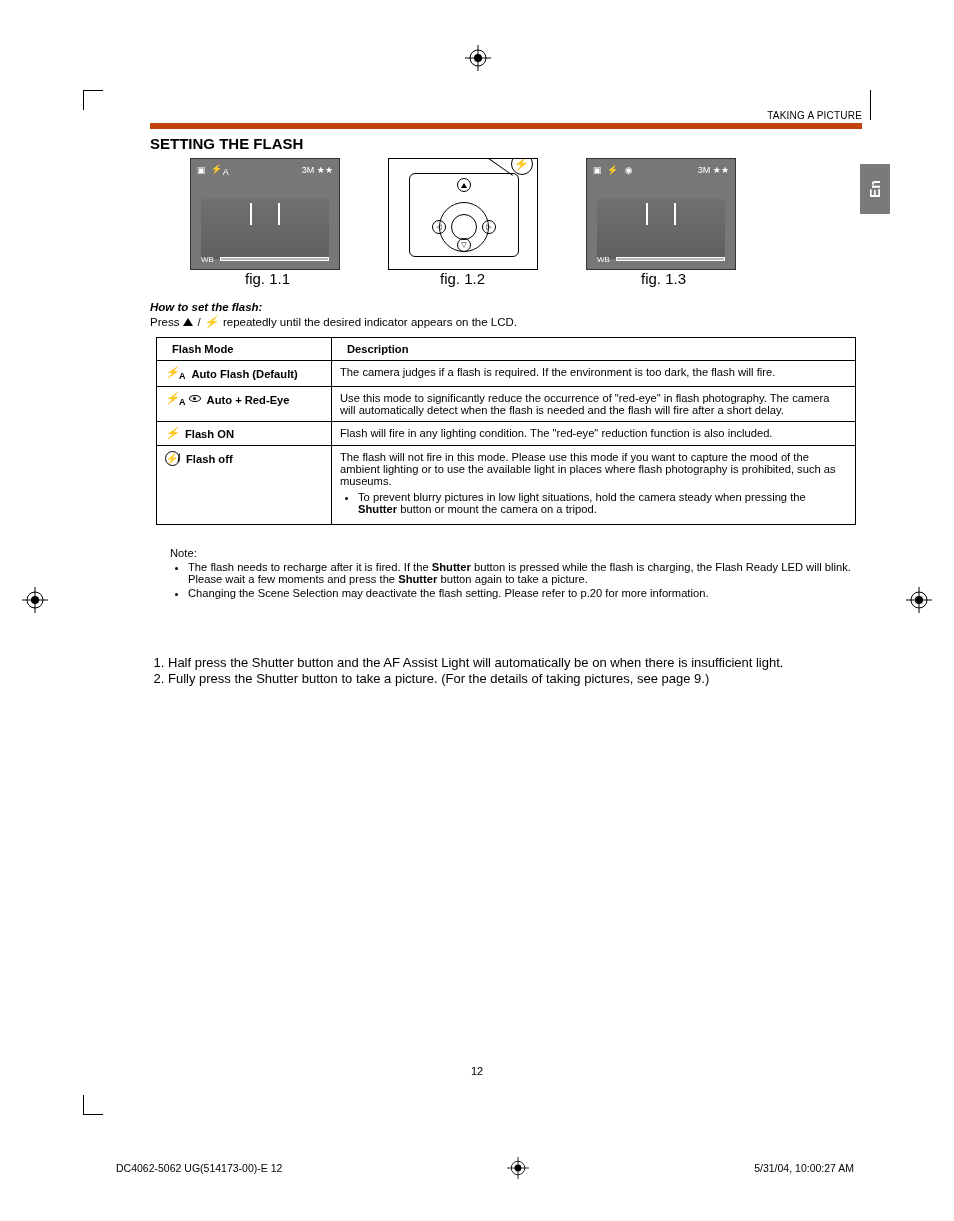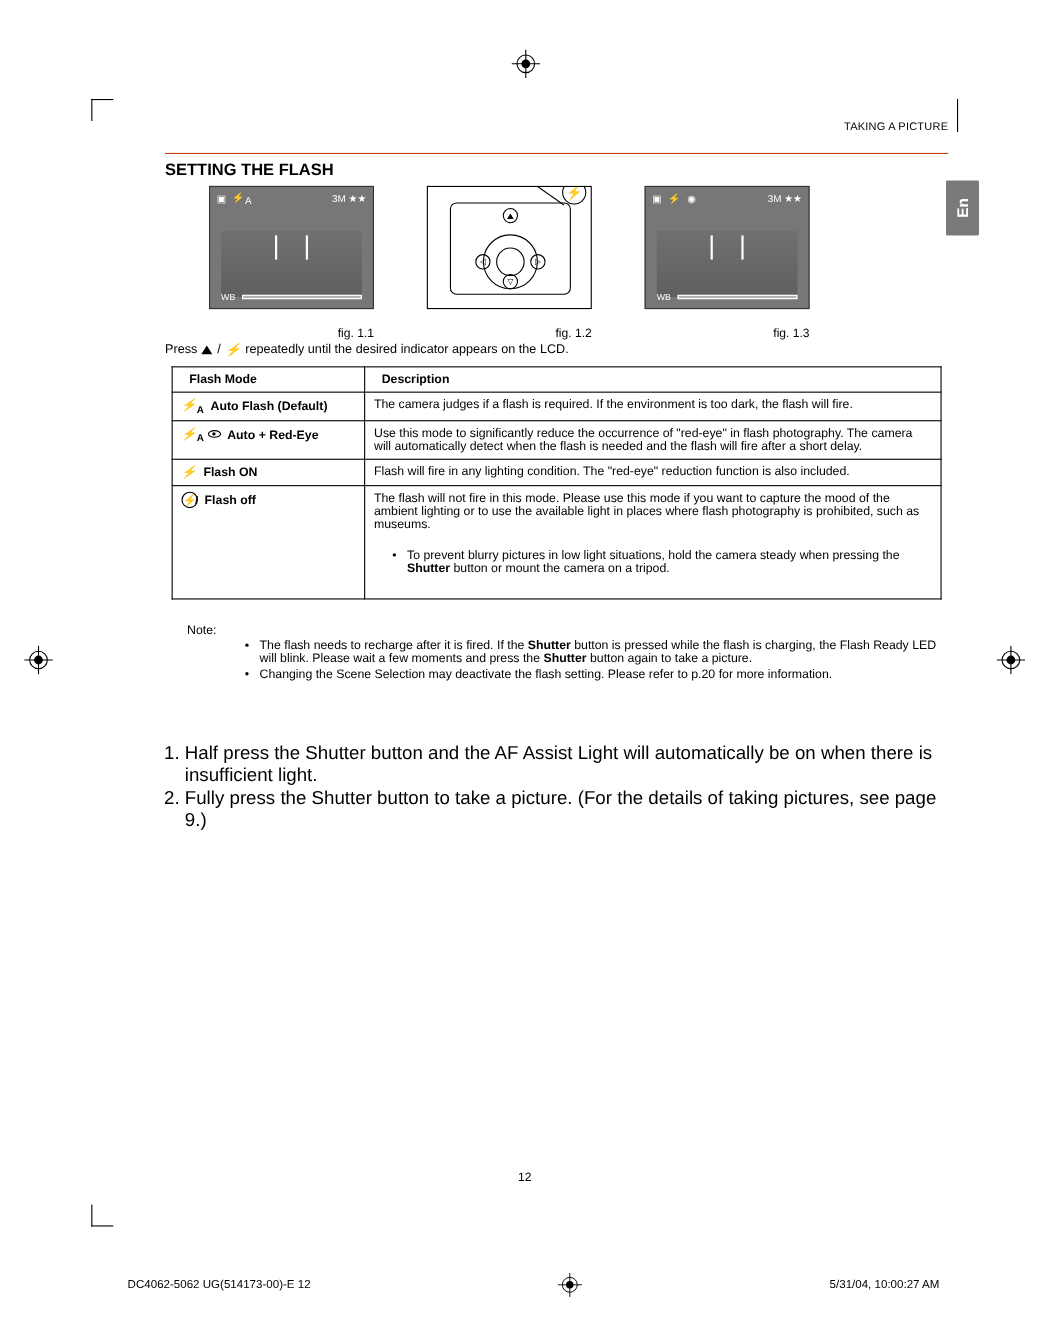--- a/index.html
+++ b/index.html
@@ -33,22 +33,22 @@
   }
   .registration svg { display: block; }
   .reg-top { top: 45px; left: 465px; }
   .reg-left { top: 587px; left: 22px; }
   .reg-right { top: 587px; right: 22px; }
 
   .running-head {
     text-align: right;
     font-size: 10px;
     letter-spacing: 0.2px;
-    border-bottom: 1px solid #c2410c;
-    padding-bottom: 18px;
+    border-bottom: 6px solid #c2410c;
+    padding-bottom: 2px;
     margin-bottom: 6px;
   }
   .section-title {
     font-size: 15px;
     font-weight: bold;
     margin: 0 0 6px 0;
   }
   .lang-tab {
     position: absolute;
     top: 54px;
@@ -80,23 +80,23 @@
     border: 1px solid #333;
     position: relative;
     overflow: hidden;
   }
   .fig .thumb.diagram {
     background: #fff;
     border: 1.5px solid #000;
     width: 150px; height: 112px;
   }
   .fig-caption {
-    font-size: 11px;
-    margin-top: 16px;
-    text-align: right;
+    font-size: 15px;
+    margin-top: 0;
+    text-align: left;
     padding-left: 55px;
   }
   .fig2-caption { padding-left: 52px; }
   .fig3-caption { padding-left: 55px; }
 
   
   .lcd-topbar {
     position: absolute; top: 4px; left: 6px; right: 6px; height: 14px;
     display: flex; gap: 6px; align-items: center;
     color: #fff; font-size: 9px;
@@ -177,36 +177,36 @@
     padding: 5px 8px;
     vertical-align: top;
     text-align: left;
   }
   table.flash th { font-weight: bold; padding-left: 15px; }
   .mode-col { width: 175px; }
   .mode-cell { font-weight: bold; }
   .mode-cell .modewrap { display: flex; align-items: center; gap: 6px; }
   .bolt { font-weight: bold; font-style: italic; }
   ul.tight { margin: 2px 0 0 0; padding-left: 14px; }
-  ul.tight li { margin: 16px; }
+  ul.tight li { margin: 4px; }
 
   .note-block {
     margin-top: 22px;
     margin-left: 20px;
     font-size: 11.2px;
     max-width: 685px;
   }
   .note-block .note-label { font-weight: normal; }
   .note-block ul { margin: 2px 0 0 0; padding-left: 18px; }
-  .note-block li { margin-bottom: 2px; margin-left: 48px; }
+  .note-block li { margin-bottom: 2px; }
 
   .af-section { margin-top: 56px; }
   .af-section .section-title { margin-bottom: 4px; }
   .body-text { font-size: 11.2px; margin: 2px 0; }
-  .numlist { font-size: 17px; margin: 2px 0 0 0; padding-left: 18px; }
+  .numlist { font-size: 13px; margin: 2px 0 0 0; padding-left: 18px; }
   .numlist li { margin: 0 0 1px 0; }
 
   .page-num {
     position: absolute;
     top: 1065px;
     left: 0; right: 0;
     text-align: center;
     font-size: 11px;
   }
   .footer {
@@ -329,20 +329,21 @@
         <div class="lcd-frame"></div>
         <div class="lcd-bottom">
           <span class="lcd-wb">WB</span>
           <div class="lcd-bar"></div>
         </div>
       </div>
       <div class="fig-caption fig3-caption">fig. 1.3</div>
     </div>
   </div>
 
+  <div class="howto">How to set the flash:</div>
   <div class="press-line">
     <span>Press</span>
     <span class="tri-up"></span>
     <span>/</span>
     <span class="bolt">⚡</span>
     <span>repeatedly until the desired indicator appears on the LCD.</span>
   </div>
 
   <table class="flash">
     <tbody>

